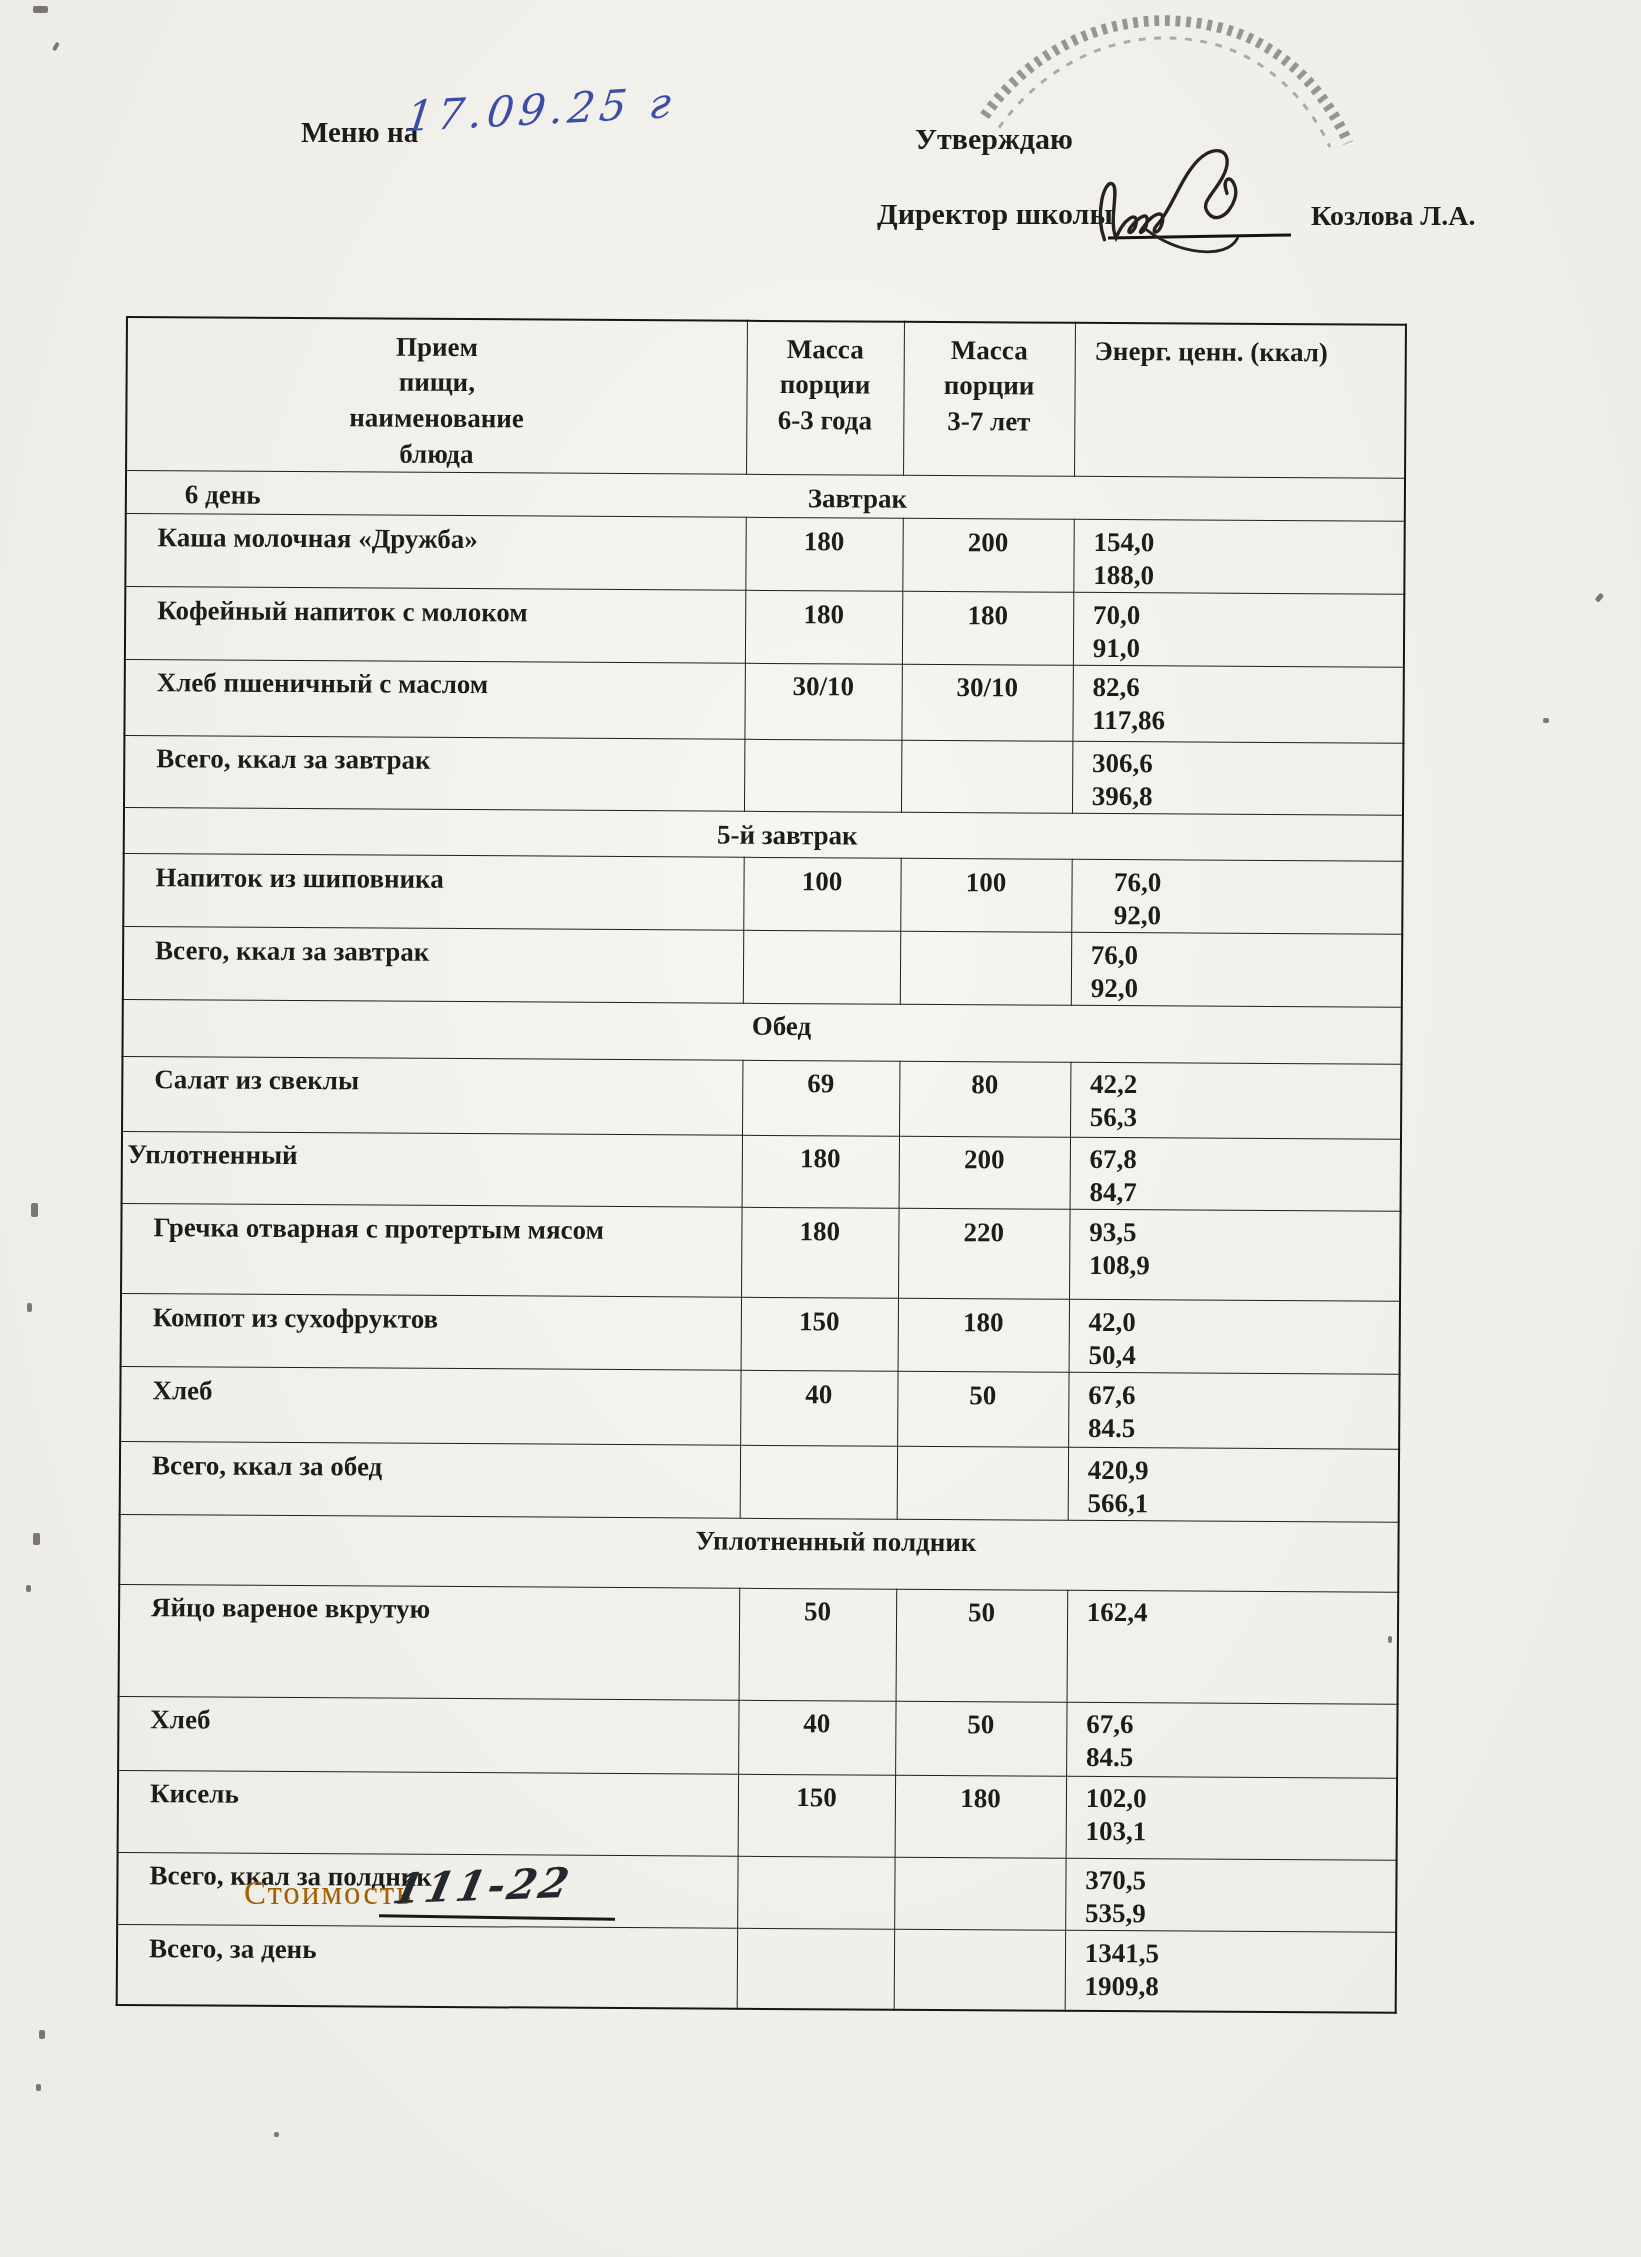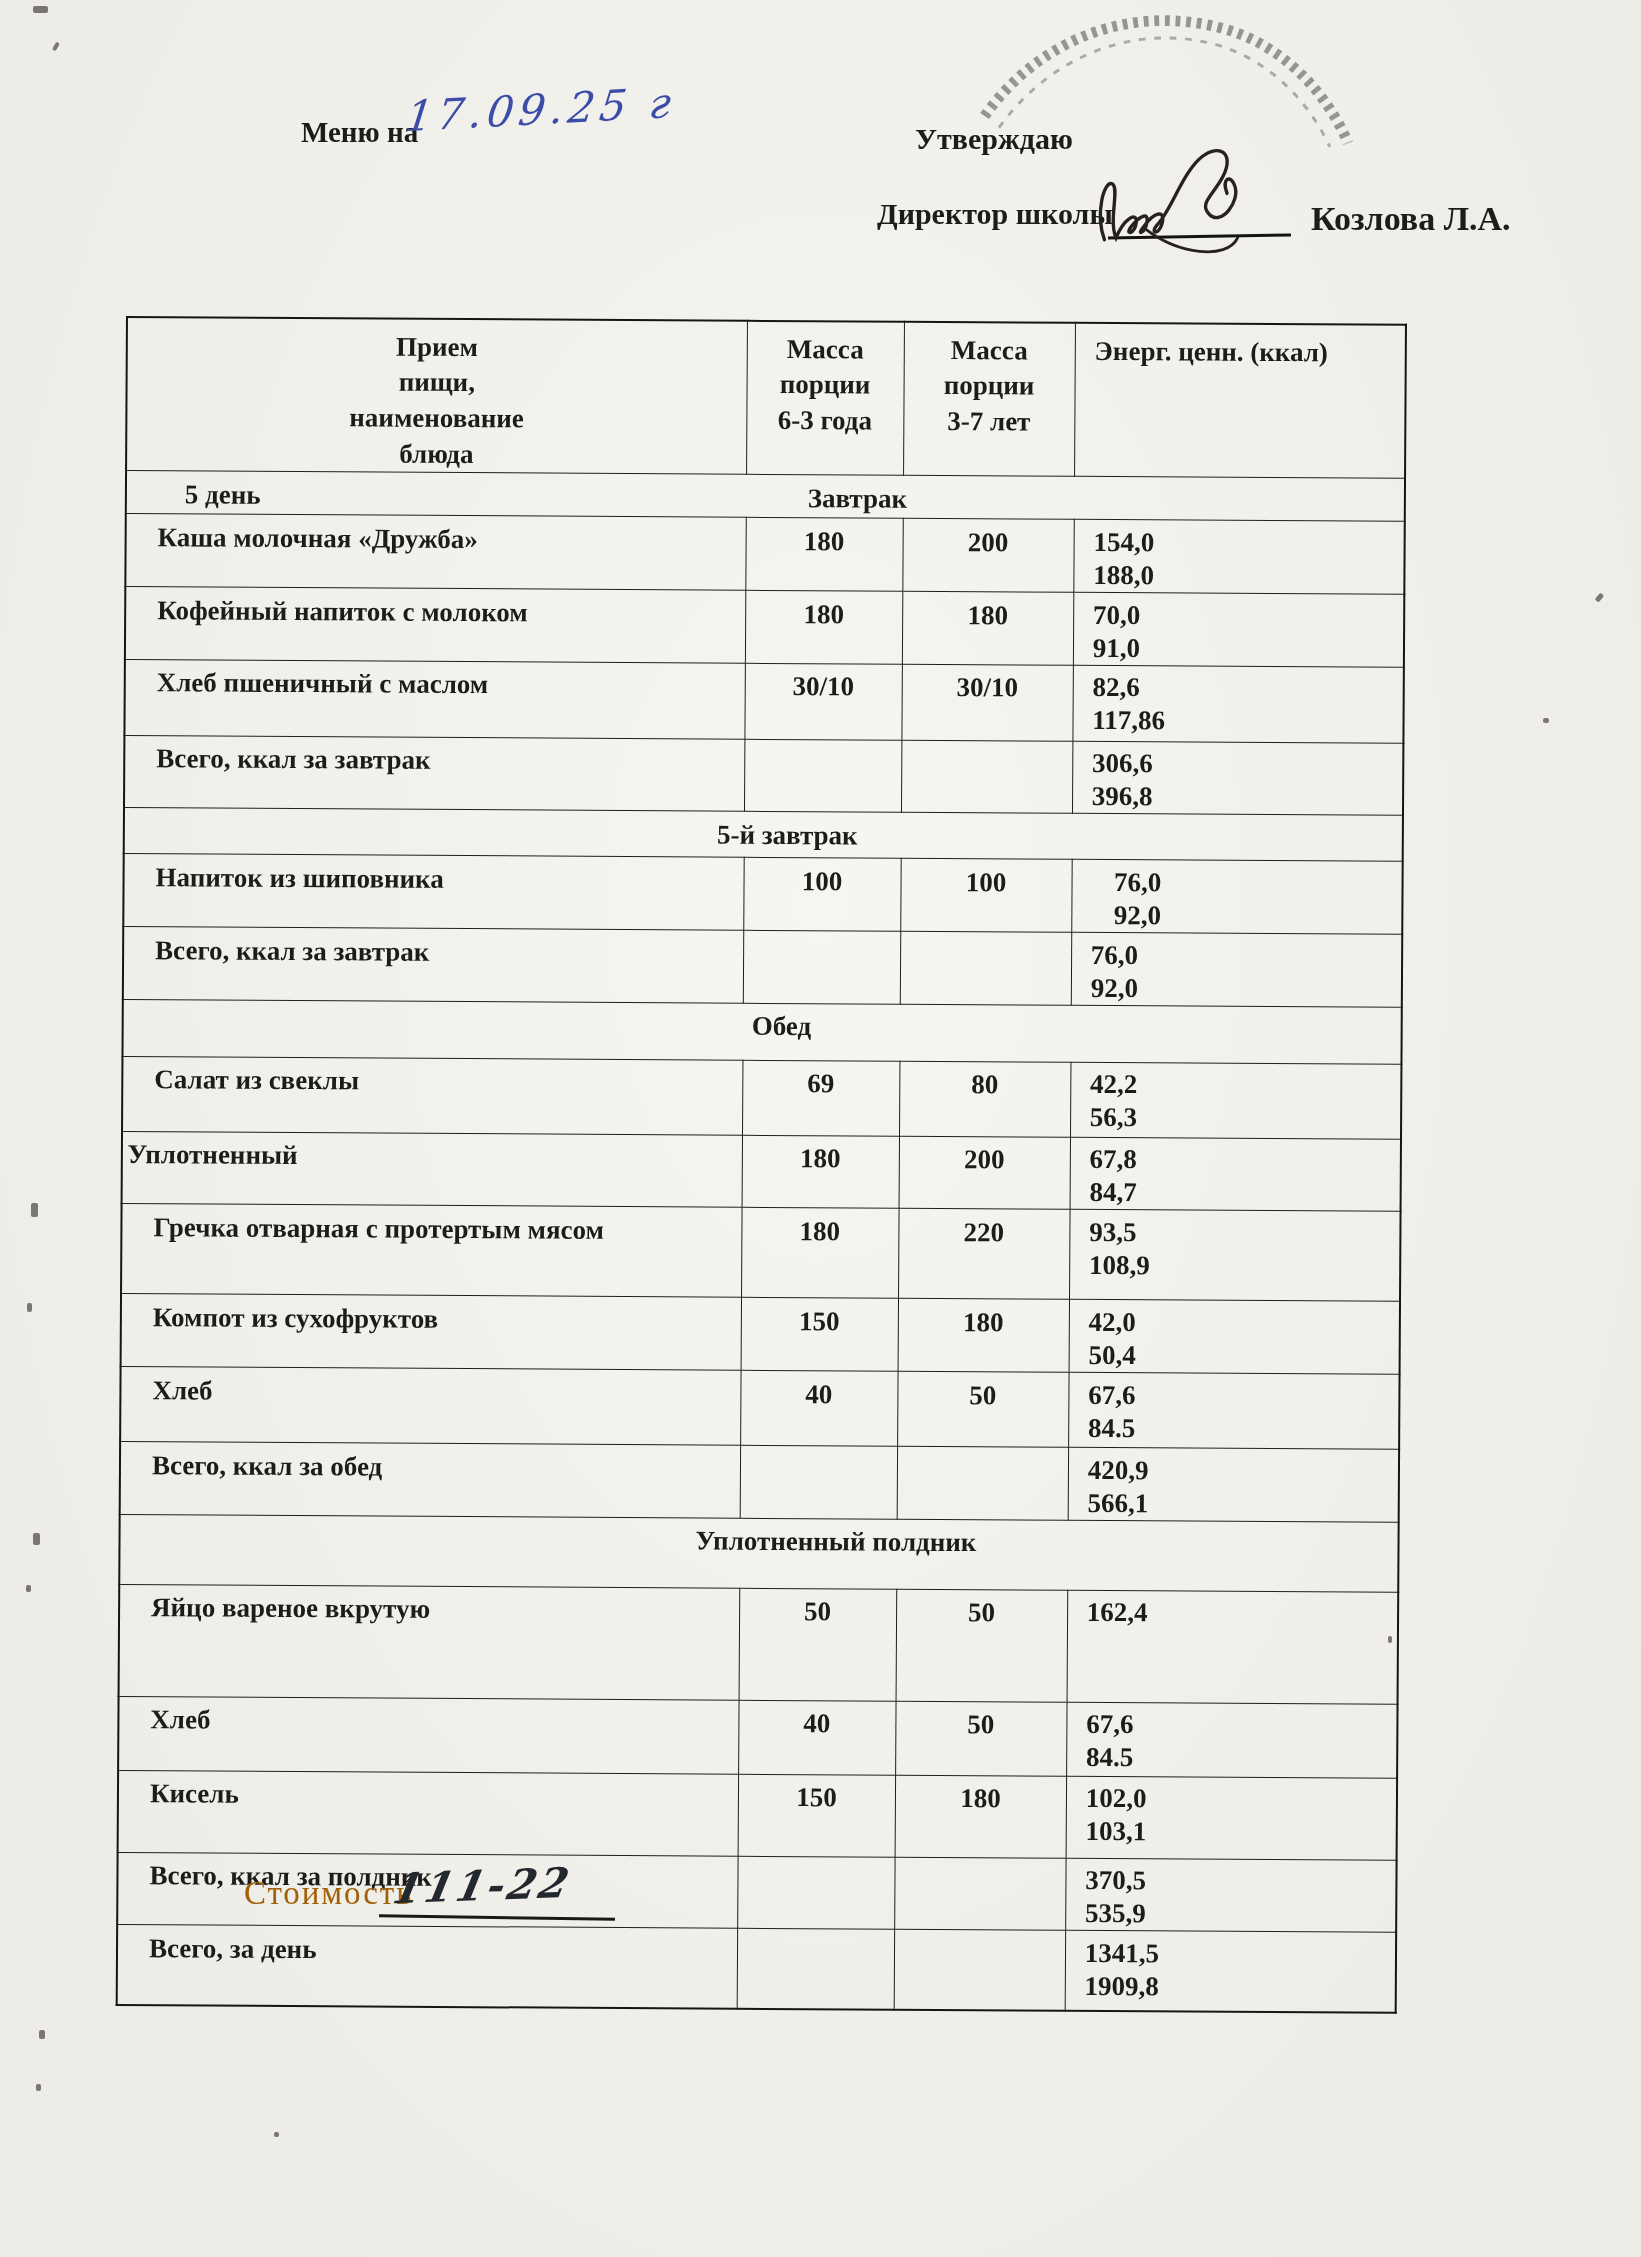--- a/index.html
+++ b/index.html
@@ -24,21 +24,21 @@
     left:406px;top:85px;
     font-size:42px;
     color:#3b4da8;
     font-family:"DejaVu Serif",serif;
     font-style:italic;
     letter-spacing:4.8px;
     transform:rotate(-3deg) skewX(-10deg);
   }
   #approve-label{left:915px;top:114px;font-size:30px;}
   #director-label{left:877px;top:189px;font-size:30px;}
-  #director-name{left:1311px;top:192px;font-size:34px;}
+  #director-name{left:1311px;top:192px;font-size:28px;}
   #signature-underline{
     left:1108px;top:235px;width:183px;height:2.9px;
     background:#141311;transform:rotate(-1deg);
   }
   #signature-svg{left:1089px;top:143px;}
   #stamp-svg{left:946px;top:0px;}
   
   #table-wrap{
     left:126px;top:316px;
     transform:rotate(0.35deg);
@@ -134,21 +134,21 @@
       <div>порции</div>
       <div>3-7 лет</div>
     </td>
     <td class="hcell-energy">
       <span>Энерг. ценн. (ккал)</span>
     </td>
   </tr>
 
   <tr style="height:43px">
     <td colspan="4" class="cell-section">
-      <span class="day8">5 день</span>
+      <span class="day8">6 день</span>
       <span class="sec-title" style="transform:translateX(92px)">Завтрак</span>
     </td>
   </tr>
 
   <tr style="height:61px">
     <td class="cell-name"><span>Каша молочная «Дружба»</span></td>
     <td class="cell-mass"><span>180</span></td>
     <td class="cell-mass"><span>200</span></td>
     <td class="cell-energy">
       <div>154,0</div>

